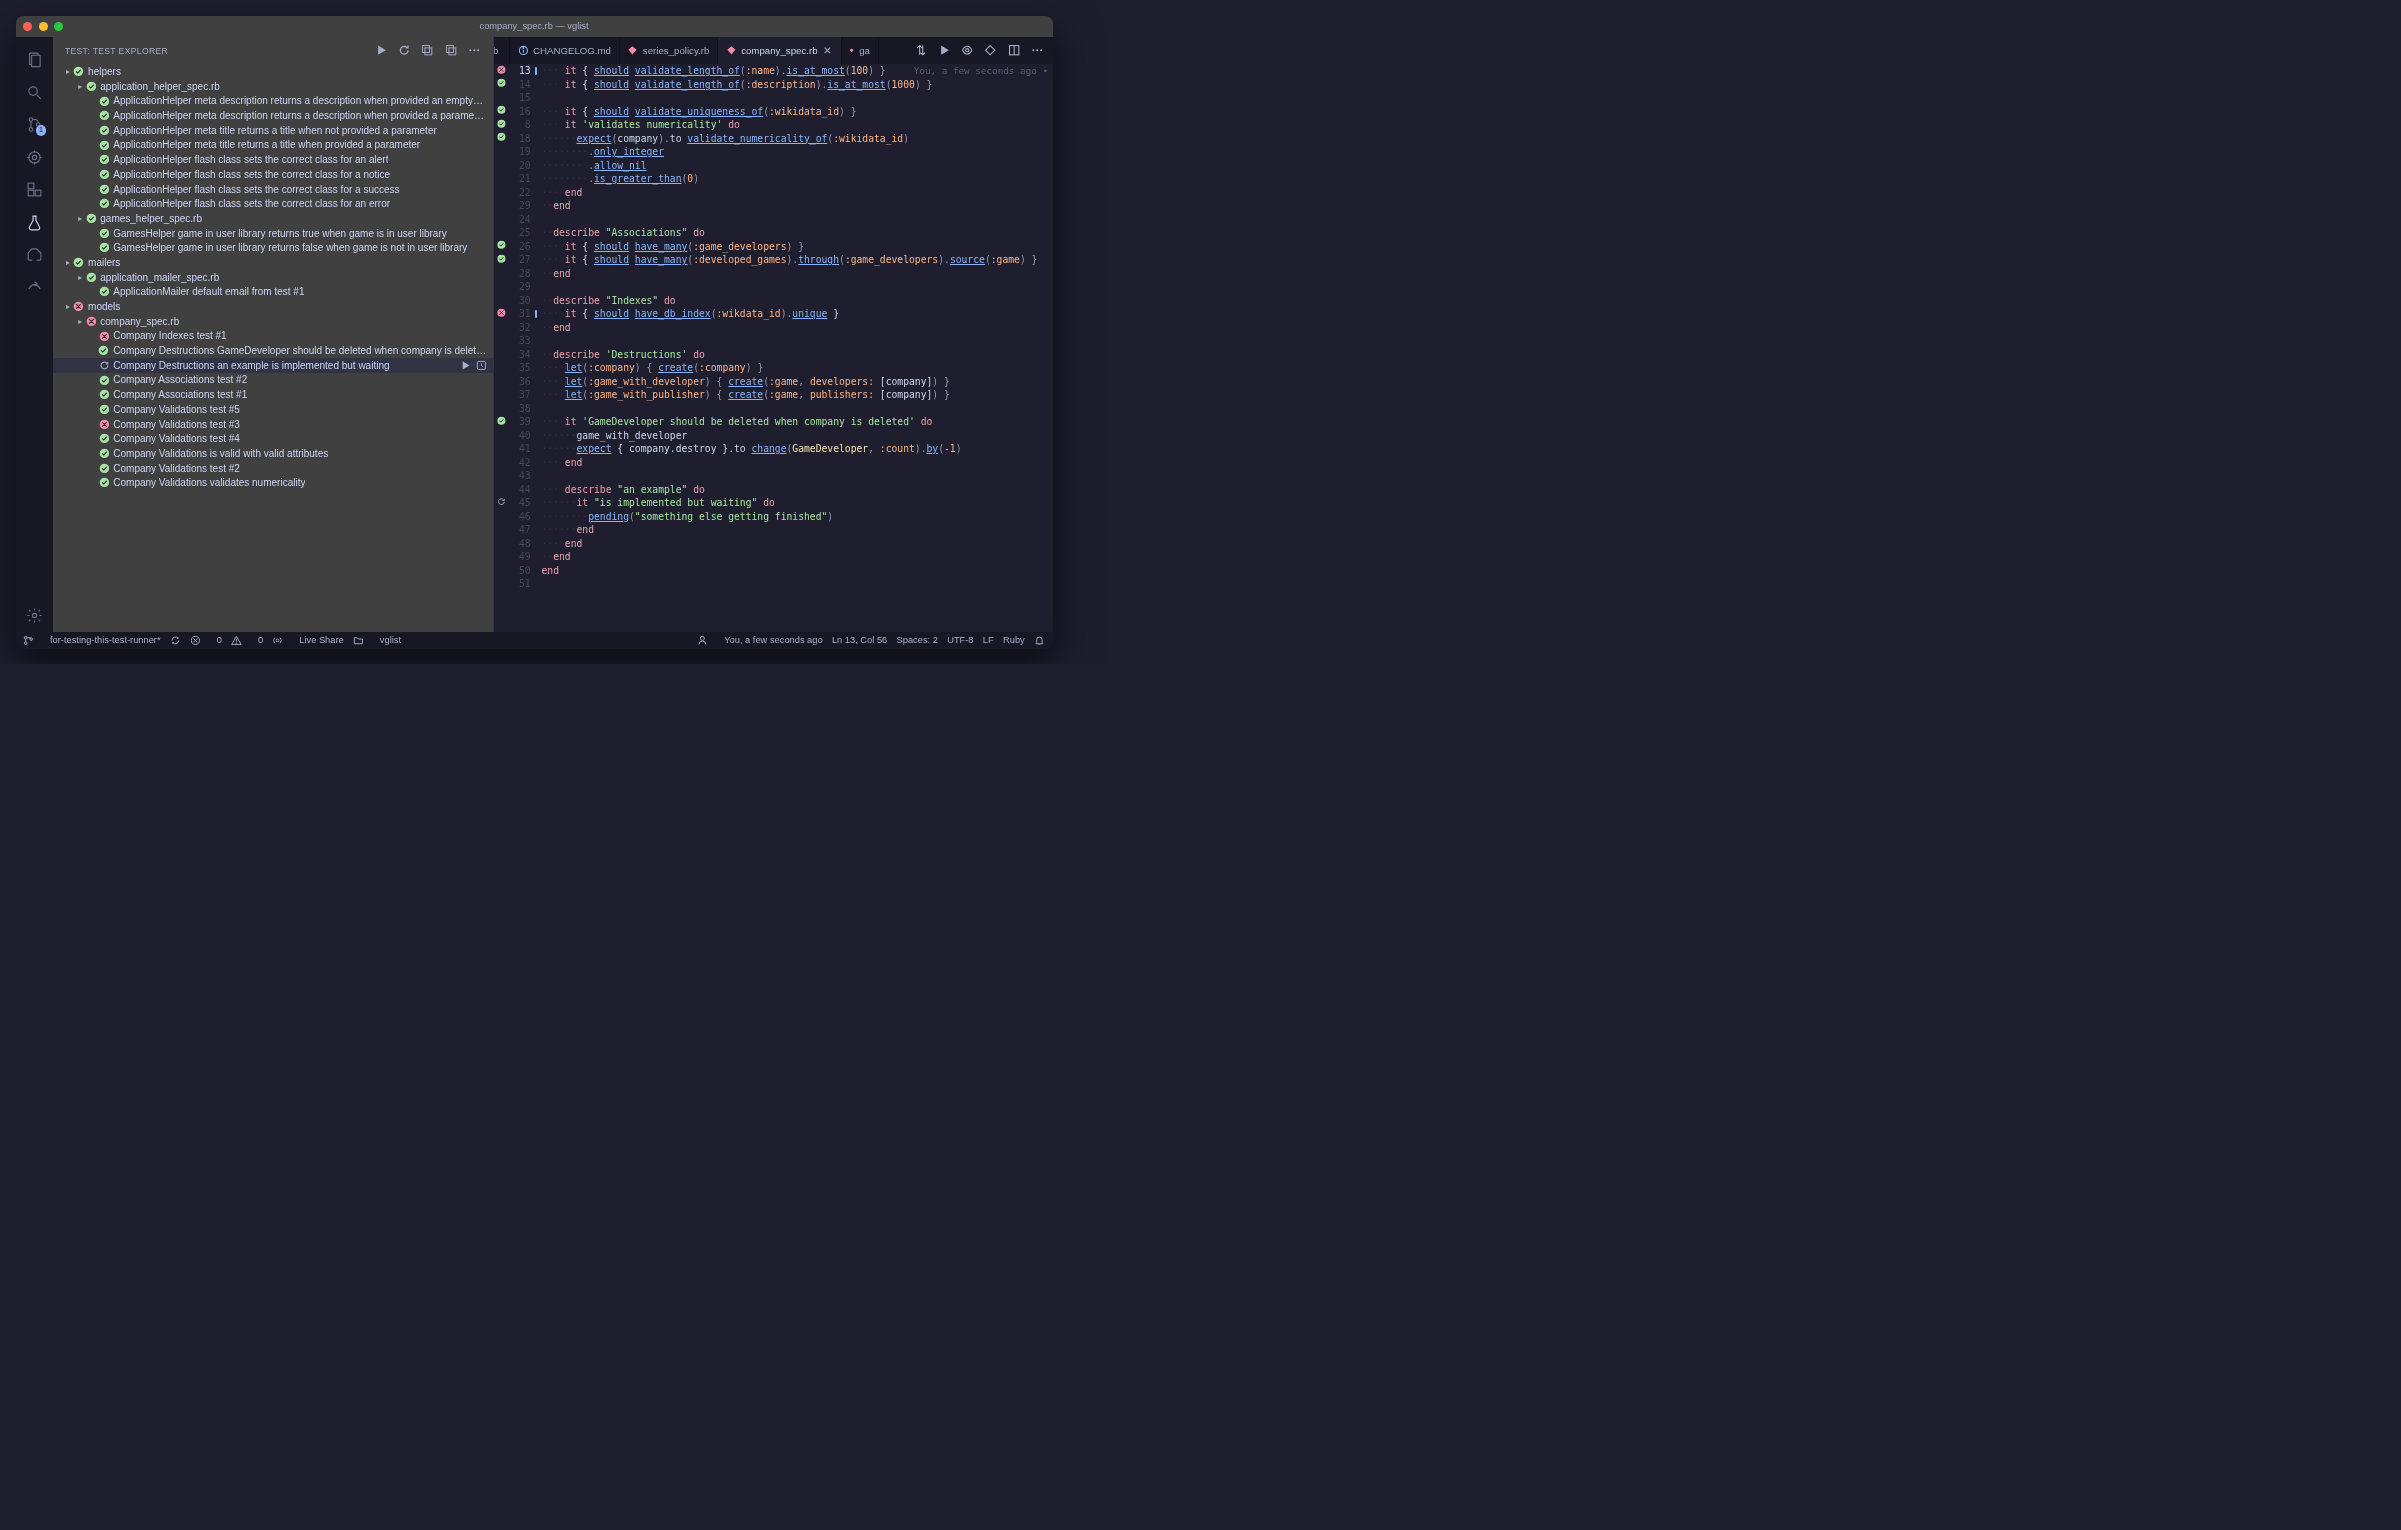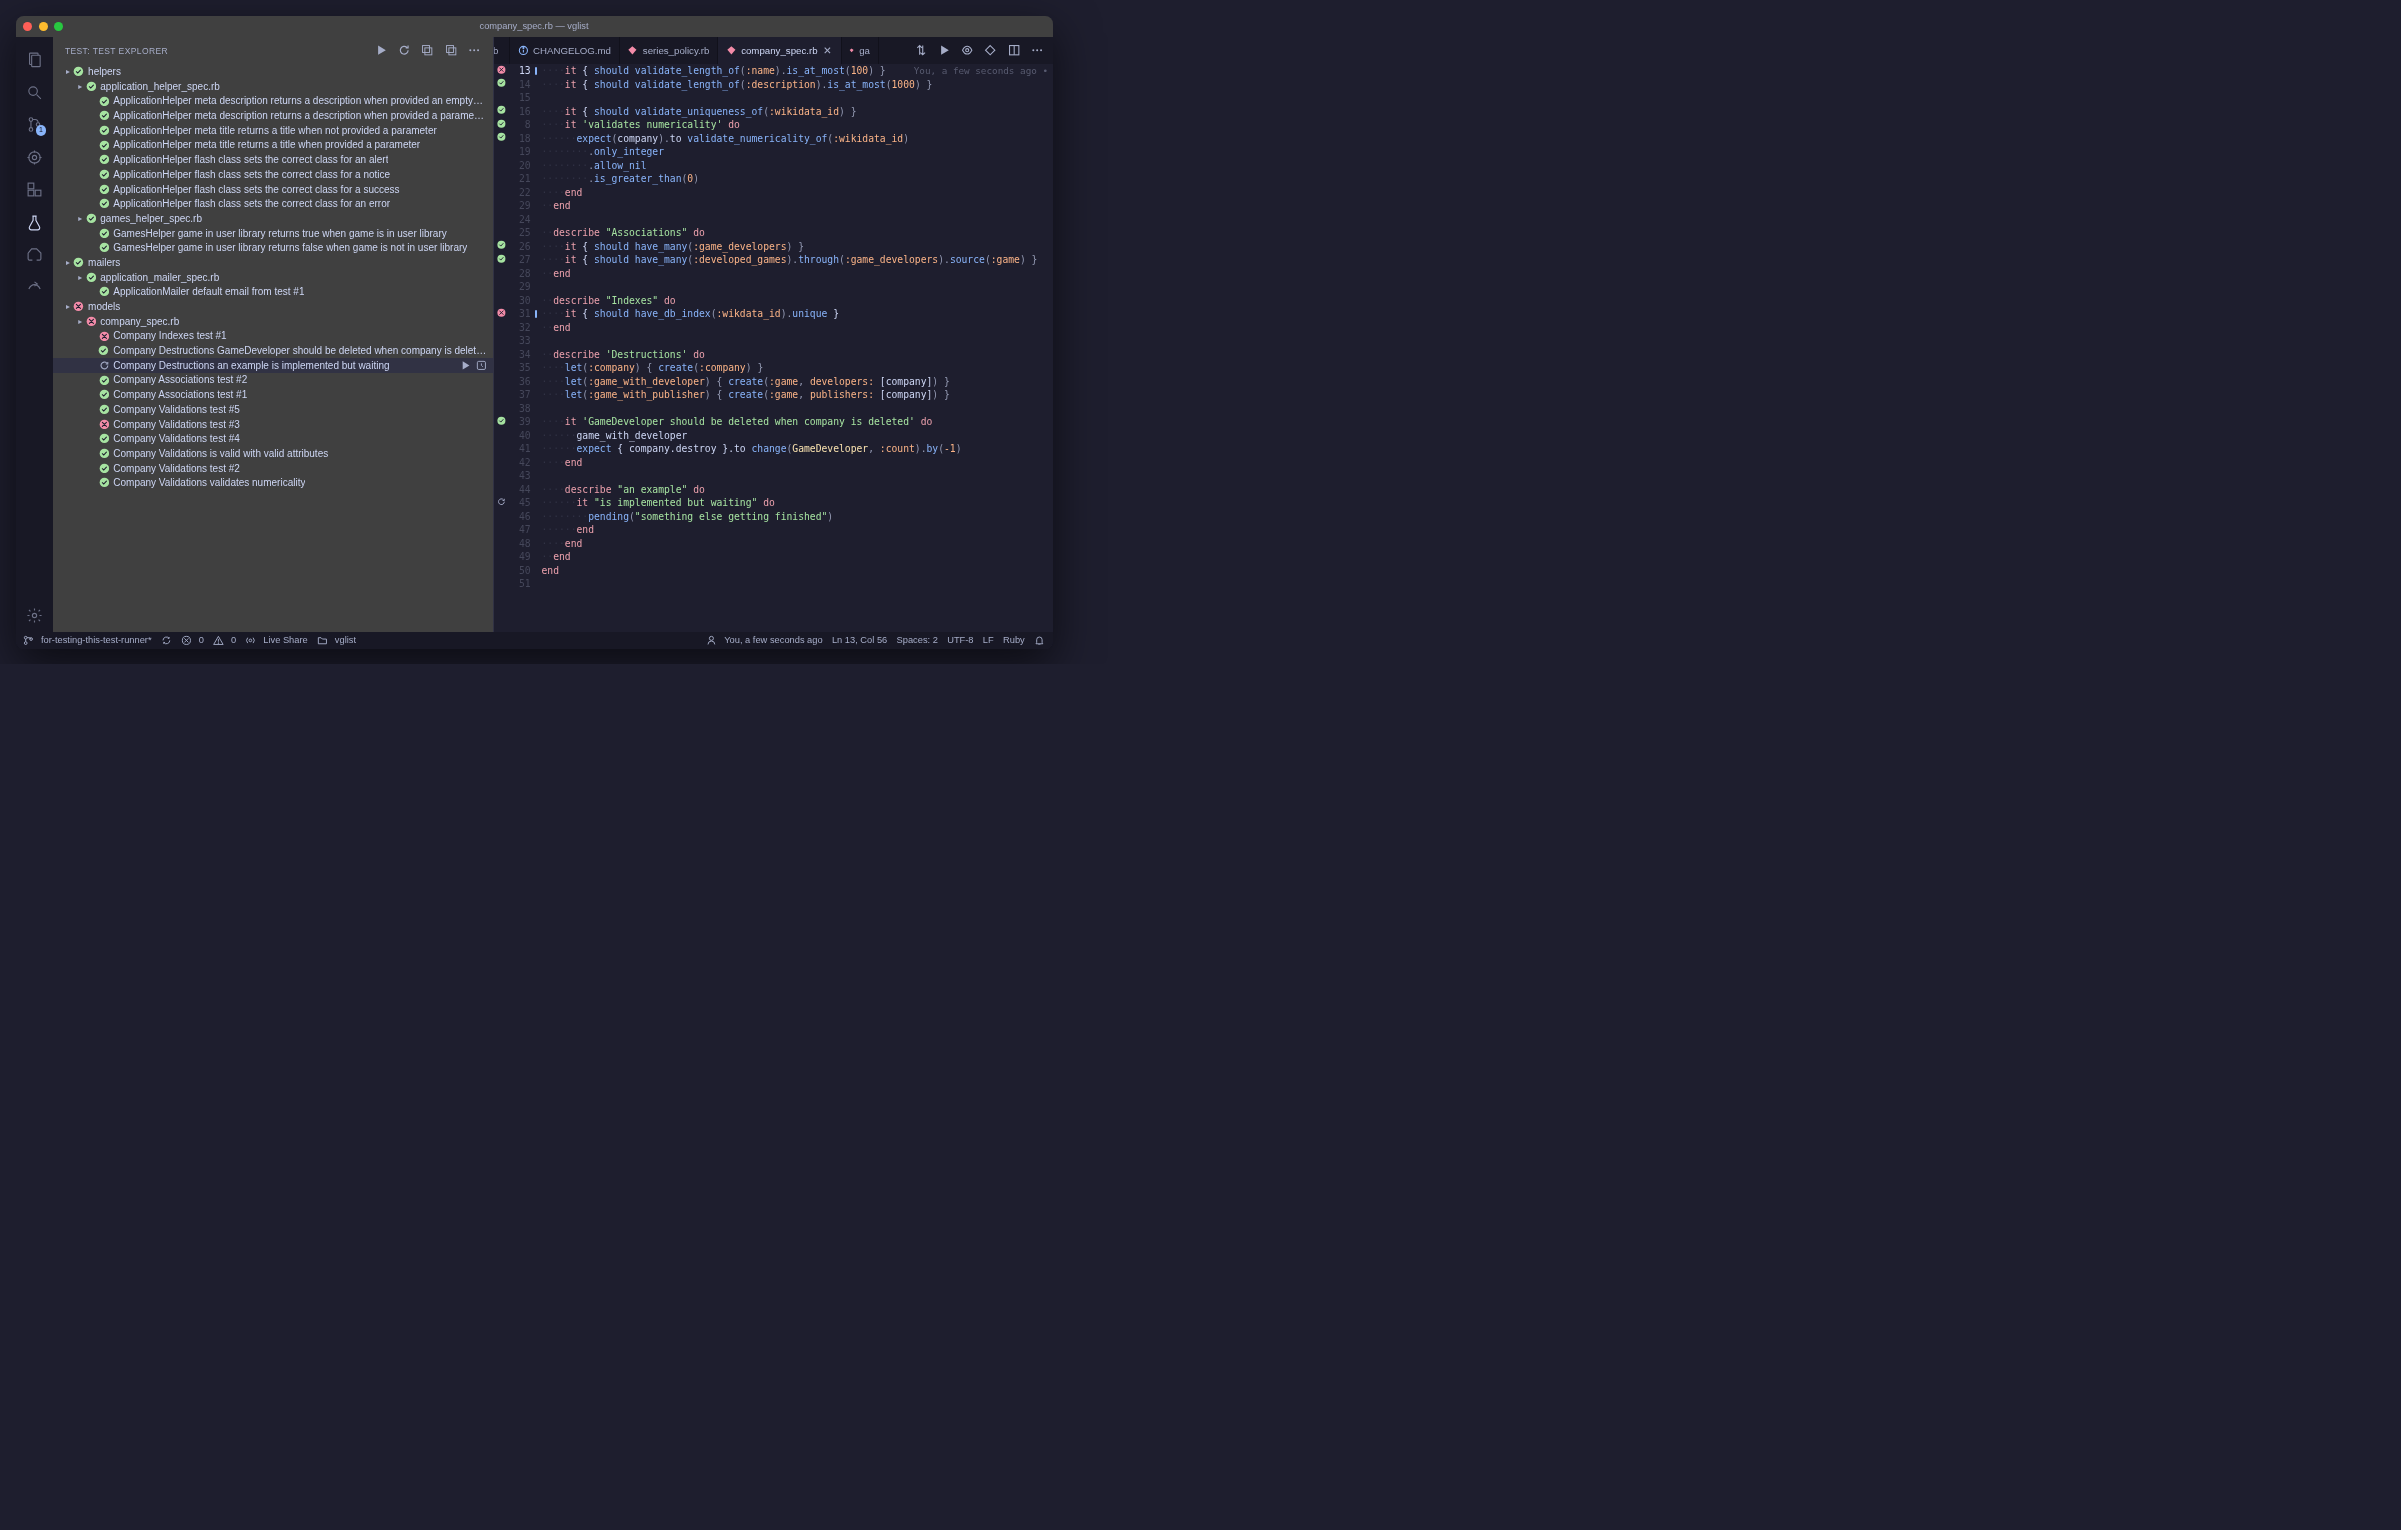--- a/index.html
+++ b/index.html
@@ -233,39 +233,39 @@
 .inline-blame {
   color: #585b70;
   font-family: "SF Mono", Menlo, monospace;
   font-size: 9.3px;
   margin-left: 28px;
 }
 
 .tk-default { color: #cdd6f4; }
 .tk-keyword { color: #eba0ac; }
 .tk-keyword2 { color: #eba0ac; }
-.tk-method { color: #89b4fa; }
+.tk-method { color: #89b4fa; text-decoration: underline; }
 .tk-symbol { color: #fab387; }
 .tk-string { color: #a6e3a1; }
 .tk-number { color: #fab387; }
 .tk-constant { color: #f9e2af; }
 .tk-punct { color: #9399b2; }
 .tk-ws { color: #313244; }
 
 .statusbar {
   height: 17px;
   background: #181825;
   display: flex;
   align-items: center;
   padding: 0 7.7px;
   font-size: 9.3px;
   color: #a6adc8;
   gap: 9.3px;
 }
-.statusbar .sb-item { display: flex; align-items: center; gap: 7px; cursor: pointer; }
+.statusbar .sb-item { display: flex; align-items: center; gap: 16px; cursor: pointer; }
 .statusbar .sb-spacer { flex: 1; }
 .statusbar svg { width: 10.8px; height: 10.8px; }
 
 .icon-circle-check, .icon-circle-x, .icon-circle-pending { width: 10.8px; height: 10.8px; }
 </style>
 </head>
 <body>
 
 <div class="window">
   <div class="titlebar">

